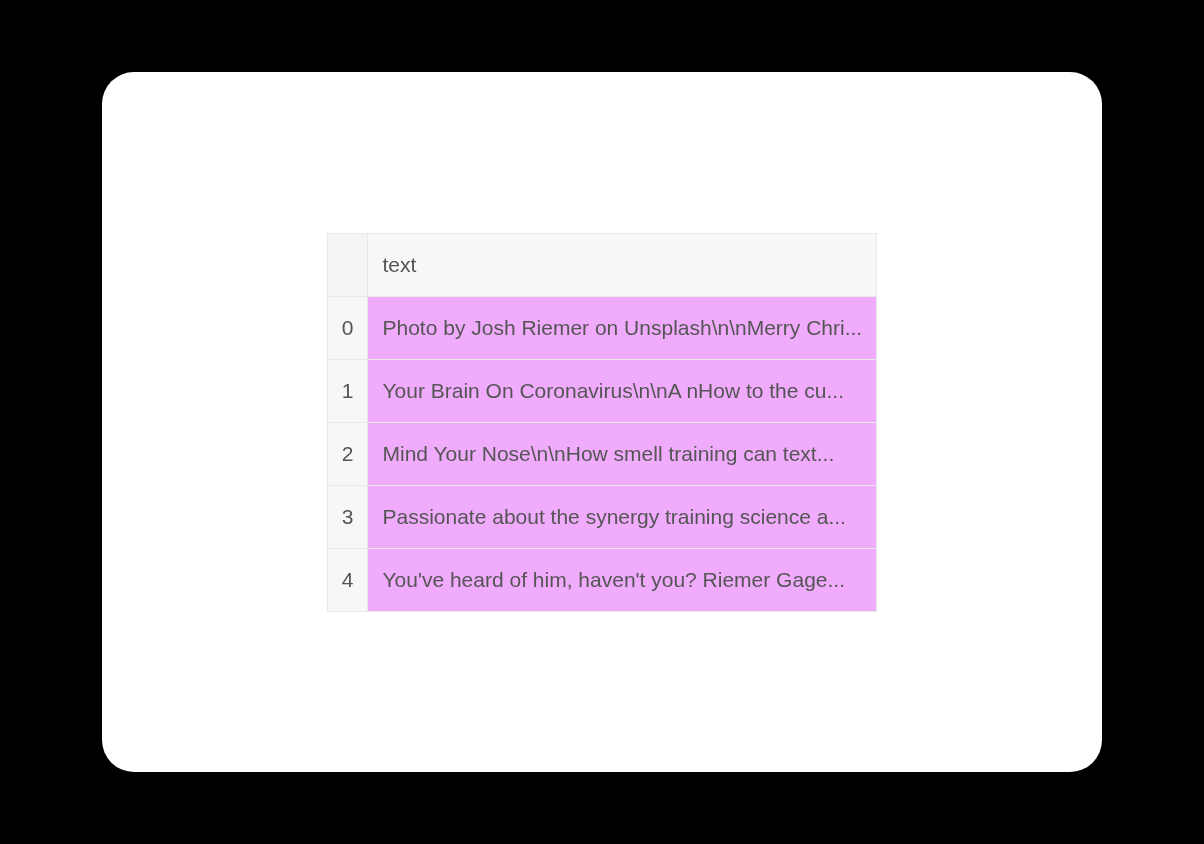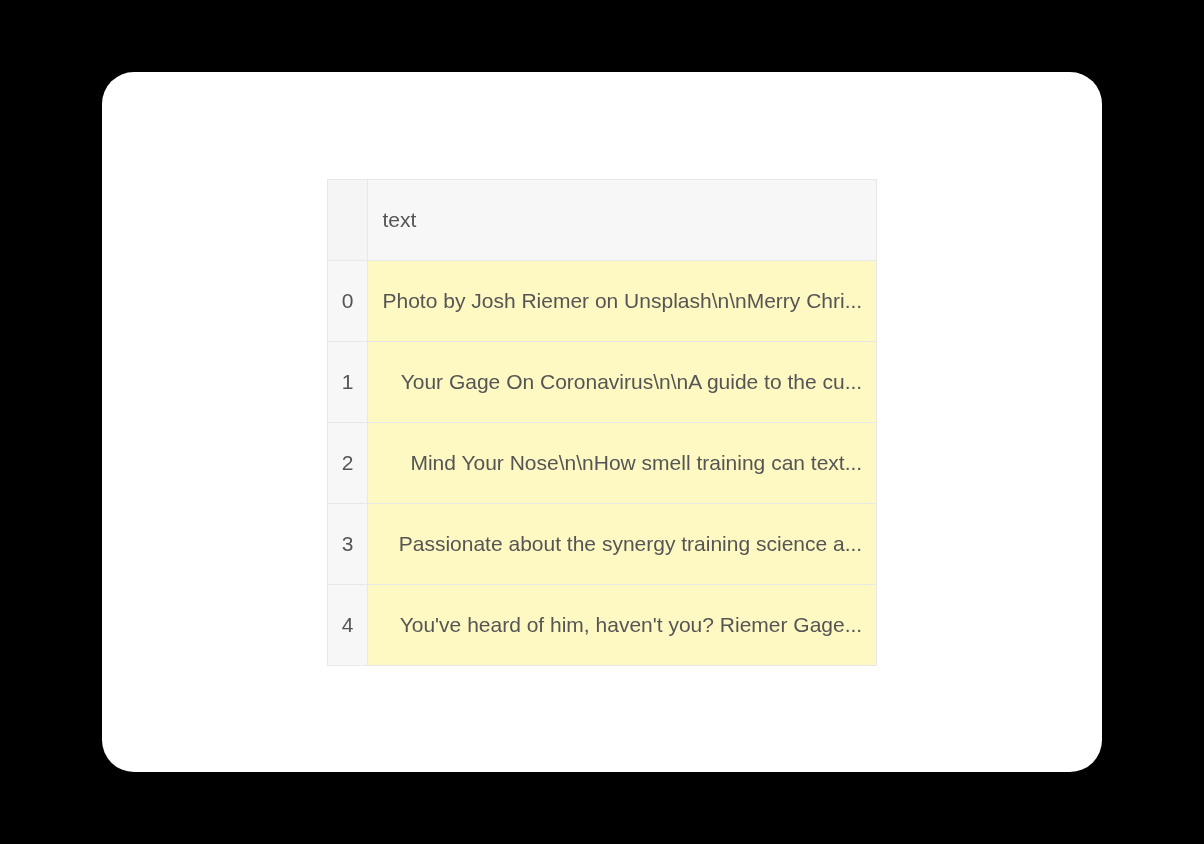--- a/index.html
+++ b/index.html
@@ -31,21 +31,21 @@
     
     .dataframe {
       border-collapse: collapse;
       font-size: 21px;
       color: #555555;
     }
     
     .dataframe th, .dataframe td {
       border: 1px solid #e8e8e8;
       text-align: left;
-      padding: 28px 14px;
+      padding: 19px 14px;
       white-space: nowrap;
     }
     
     .dataframe thead th {
       background: #f7f7f7;
       font-weight: 400;
       color: #555555;
     }
     
     .dataframe thead th.index-head {
@@ -56,46 +56,45 @@
     .dataframe tbody th.index-cell {
       background: #f7f7f7;
       font-weight: 400;
       color: #555555;
       text-align: right;
       min-width: 40px;
     }
     
     .dataframe tbody td {
       color: #555555;
-      background: #fef9c3;
+      background: #f0abfc;
       max-width: 600px;
       overflow: hidden;
       text-overflow: ellipsis;
-      text-align: right;
     }
   </style>
 </head>
 <body>
 
 <div class="card">
   <table class="dataframe">
     <thead>
       <tr>
         <th class="index-head"></th>
         <th>text</th>
       </tr>
     </thead>
     <tbody>
       <tr>
         <th class="index-cell">0</th>
         <td>Photo by Josh Riemer on Unsplash\n\nMerry Chri...</td>
       </tr>
       <tr>
         <th class="index-cell">1</th>
-        <td>Your Gage On Coronavirus\n\nA guide to the cu...</td>
+        <td>Your Brain On Coronavirus\n\nA nHow to the cu...</td>
       </tr>
       <tr>
         <th class="index-cell">2</th>
         <td>Mind Your Nose\n\nHow smell training can text...</td>
       </tr>
       <tr>
         <th class="index-cell">3</th>
         <td>Passionate about the synergy training science a...</td>
       </tr>
       <tr>

